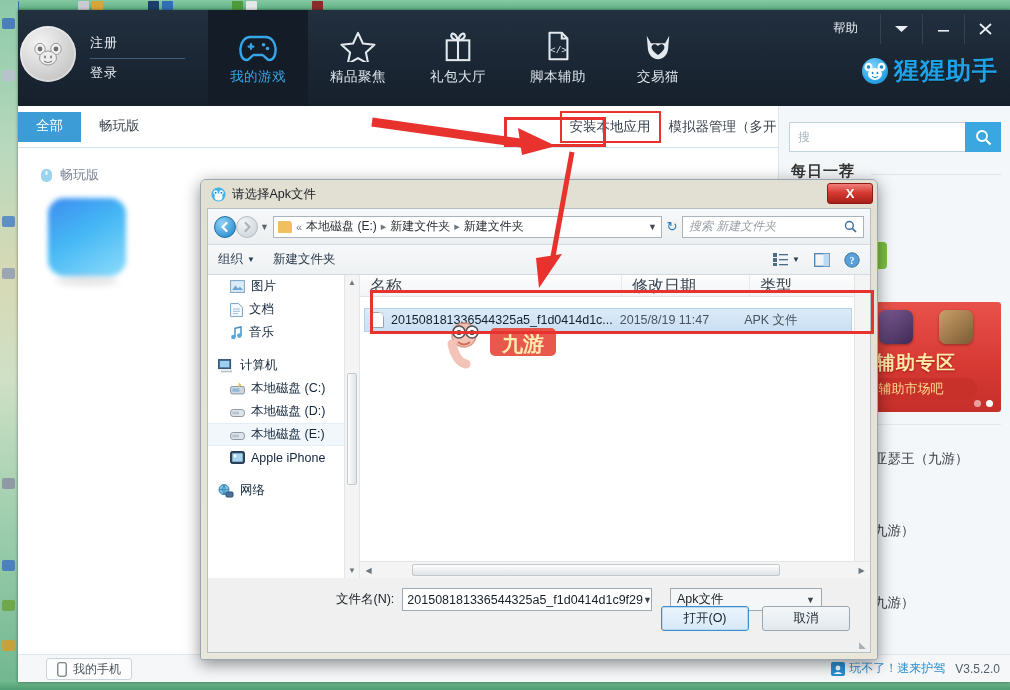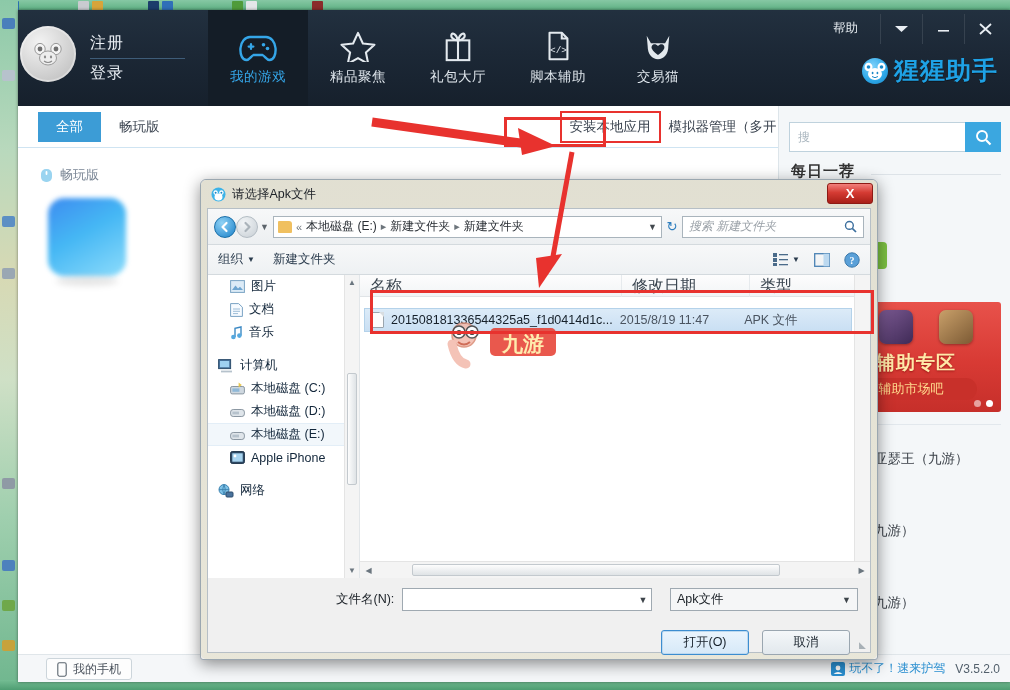--- a/index.html
+++ b/index.html
@@ -51,21 +51,21 @@
     background: radial-gradient(circle at 35% 30%, #f3f3f3 0%, #d3d3d3 55%, #b8b8b8 100%);
     box-shadow: inset 0 0 0 2px rgba(255,255,255,.35);
     position: relative;
   }
   .avatar .face {
     position: absolute; left: 50%; top: 50%; transform: translate(-50%,-50%);
     width: 30px; height: 26px;
   }
   .acct { position: absolute; left: 72px; top: 22px; width: 110px; }
   .acct a {
-    display: block; color: #e8edf2; font-size: 16px; line-height: 22px;
+    display: block; color: #e8edf2; font-size: 13px; line-height: 22px;
     text-decoration: none; letter-spacing: 1px;
   }
   .acct .divider { height: 1px; background: #3e5c78; margin: 4px 0 3px 0; width: 95px; }
 
   .navs { position: absolute; left: 190px; top: 0; height: 96px; display: flex; }
   .nav {
     width: 100px; height: 96px; display: flex; flex-direction: column;
     align-items: center; justify-content: center; gap: 6px; cursor: pointer;
     color: #dfe6ec;
   }
@@ -95,21 +95,21 @@
     font-size: 25px; font-weight: bold; color: #1ea2e6; letter-spacing: 1px;
     text-shadow: 0 1px 0 rgba(0,0,0,.35);
     text-align: right;
   }
 
   
   .subbar {
     position: relative; height: 42px; width: 992px; background: #fff;
     border-bottom: 1px solid #cfe4f2;
   }
-  .tabs { position: absolute; left: 20px; top: 6px; display: flex; }
+  .tabs { position: absolute; left: 0; top: 6px; display: flex; font-family: Liberation Mono, monospace; }
   .tab {
     padding: 0 18px; height: 30px; line-height: 30px; font-size: 13.5px; color: #3b4450;
     cursor: pointer;
   }
   .tab.active { background: #3c9cd6; color: #fff; }
   .tool-right { position: absolute; right: 212px; top: 0; height: 42px; display: flex; align-items: center; }
   .btn-install {
     font-size: 13.5px; color: #3b4450; padding: 5px 8px; cursor: pointer;
     border: 2px solid #e8322e; background: #fff;
   }
@@ -341,26 +341,26 @@
   .dlgfoot { position: absolute; left: 0; right: 0; bottom: 0; height: 74px; background: #f0f0f0; }
   .fnrow { position: absolute; left: 128px; top: 10px; display: flex; align-items: center; gap: 8px; }
   .fnlabel { font-size: 12.5px; color: #20262c; }
   .fninput {
     width: 250px; height: 23px; border: 1px solid #9fa9b1; background: #fff;
     display: flex; align-items: center; padding: 0 4px; font-size: 12.5px; color: #16202a;
     overflow: hidden; white-space: nowrap;
   }
   .fninput .ddc { margin-left: auto; font-size: 9px; color: #3d444a; }
   .filterbox {
-    position: absolute; left: 462px; top: 10px; width: 188px; height: 23px;
+    position: absolute; left: 462px; top: 10px; width: 152px; height: 23px;
     border: 1px solid #9fa9b1; background: #f5f6f7; display: flex; align-items: center;
     padding: 0 6px; font-size: 12.5px; color: #20262c;
   }
   .filterbox .ddc { margin-left: auto; font-size: 9px; color: #3d444a; }
-  .btnrow { position: absolute; right: 20px; top: 52px; display: flex; gap: 13px; }
+  .btnrow { position: absolute; right: 20px; top: 28px; display: flex; gap: 13px; }
   .dbtn {
     width: 88px; height: 25px; border-radius: 3px; font-size: 12.5px; color: #16202a;
     display: flex; align-items: center; justify-content: center; cursor: pointer;
     background: linear-gradient(180deg,#f4f7f9,#e2e8ed); border: 1px solid #9aa6b0;
   }
   .dbtn.primary { border: 1px solid #3c8dd0; box-shadow: 0 0 0 1px #bcd9f0 inset; background: linear-gradient(180deg,#eaf4fd,#d6e9f8); }
   .grip { position: absolute; right: 4px; bottom: 2px; color: #a8b0b6; font-size: 9px; }
 </style>
 </head>
 <body>
@@ -801,20 +801,21 @@
           <div class="harr">◀</div>
           <div class="hthumb"></div>
           <div class="harr" style="position:absolute;right:0">▶</div>
         </div>
       </div>
 
       <div class="dlgfoot">
         <div class="fnrow">
           <span class="fnlabel">文件名(N):</span>
           <div class="fninput">
+            <span>201508181336544325a5_f1d0414d1c9f29</span>
             <span class="ddc">▼</span>
           </div>
         </div>
         <div class="filterbox">
           <span>Apk文件</span>
           <span class="ddc">▼</span>
         </div>
         <div class="btnrow">
           <div class="dbtn primary">打开(O)</div>
           <div class="dbtn">取消</div>

